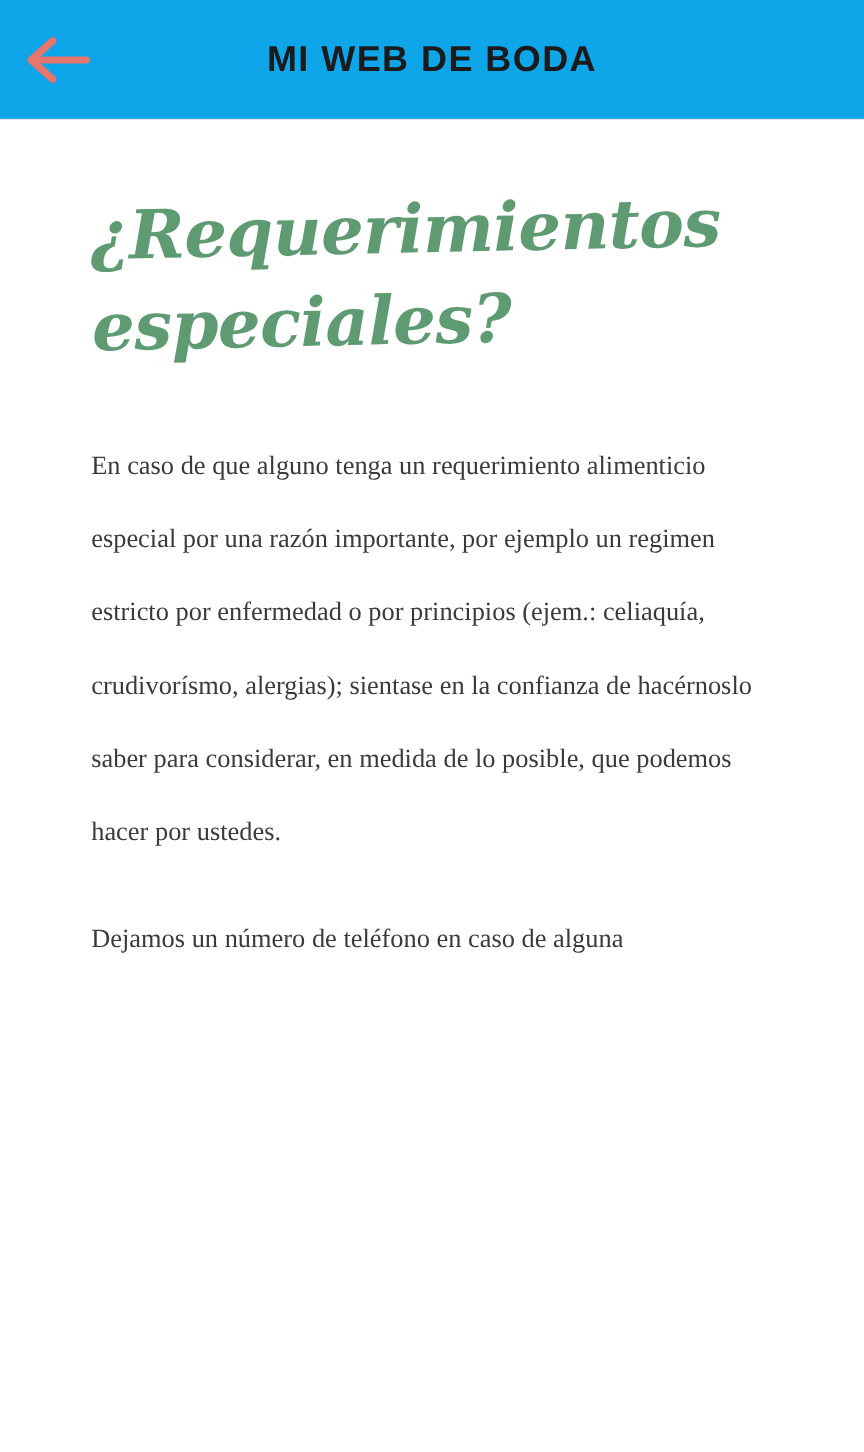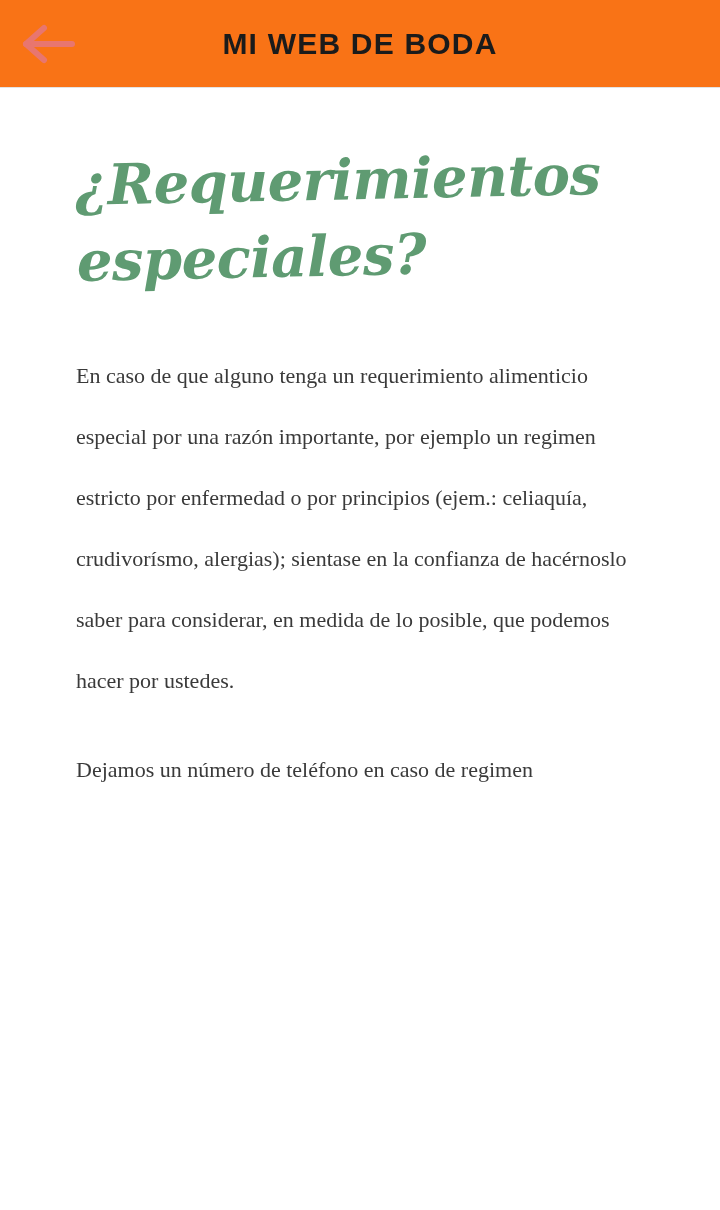--- a/index.html
+++ b/index.html
@@ -13,27 +13,27 @@
 
   .app {
     width: 720px;
     height: 1210px;
     position: relative;
     background: #ffffff;
   }
 
   
   .header {
-    height: 88px;
+    height: 100px;
     width: 100%;
     display: flex;
     align-items: center;
     position: relative;
     border-bottom: 1px solid #e3e3e3;
-    background: #f97316;
+    background: #0ea5e9;
   }
 
   .back-button {
     width: 96px;
     height: 96px;
     display: flex;
     align-items: center;
     justify-content: center;
     cursor: pointer;
     flex: 0 0 auto;
@@ -99,16 +99,16 @@
         </svg>
       </span>
     </div>
     <div class="header-title">MI WEB DE BODA</div>
   </div>
 
   <div class="content">
     <div class="section-title">¿Requerimientos especiales?</div>
 
     <p class="body-text">En caso de que alguno tenga un requerimiento alimenticio especial por una razón importante, por ejemplo un regimen estricto por enfermedad o por principios (ejem.: celiaquía, crudivorísmo, alergias); sientase en la confianza de hacérnoslo saber para considerar, en medida de lo posible, que podemos hacer por ustedes.</p>
-    <p class="body-text">Dejamos un número de teléfono en caso de regimen</p>
+    <p class="body-text">Dejamos un número de teléfono en caso de alguna</p>
   </div>
 
 </div>
 
 </body></html>

